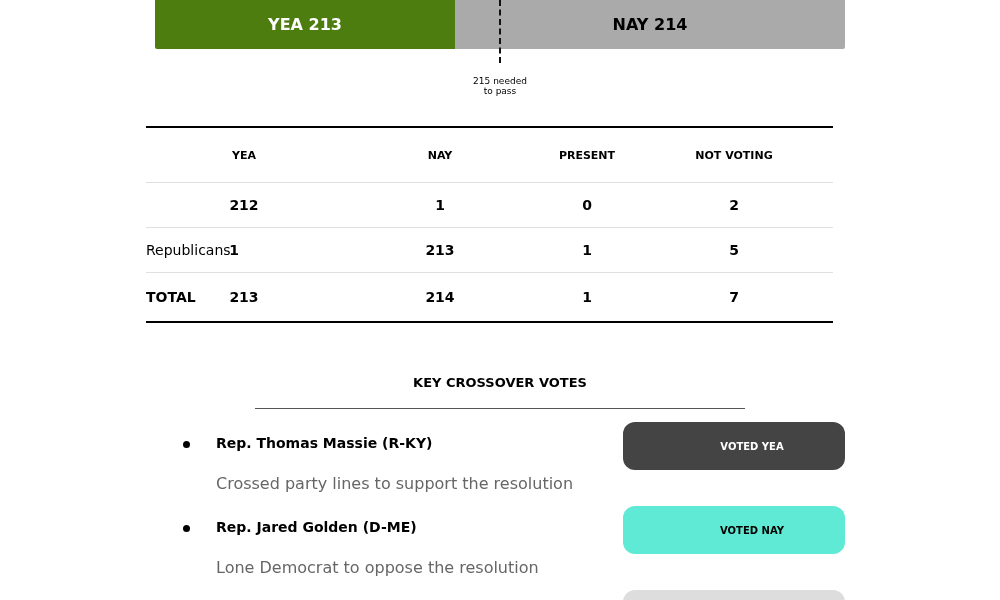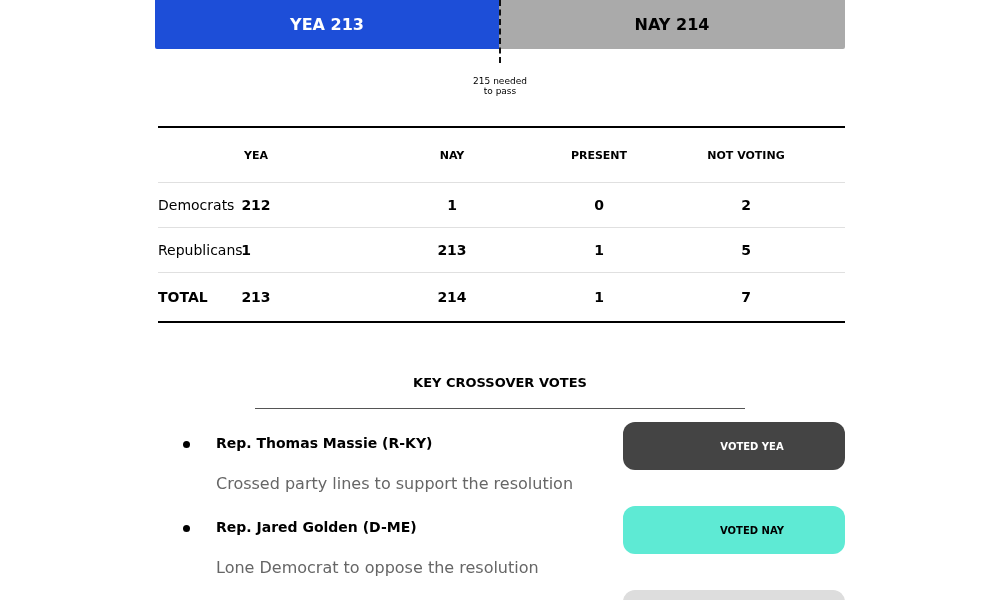--- a/index.html
+++ b/index.html
@@ -16,34 +16,34 @@
 
     
     .vote-bar {
       position: absolute; left: 155px; top: 0; width: 690px; height: 49px;
       display: flex; border-radius: 0 0 2px 2px; overflow: hidden;
     }
     .vote-bar .seg {
       display: flex; align-items: center; justify-content: center;
       font-weight: bold; font-size: 16px; height: 100%;
     }
-    .seg-yea { width: 344px; background: #1d4ed8; color: #ffffff; }
+    .seg-yea { width: 300px; background: #4d7c0f; color: #ffffff; }
     .seg-nay { flex: 1; background: #aaaaaa; color: #000000; }
     .threshold-line {
       position: absolute; left: 499px; top: 0; width: 0; height: 63px;
       border-left: 2px dashed #111;
     }
     .threshold-label {
       position: absolute; left: 460px; top: 76px; width: 80px;
       text-align: center; font-size: 9px; line-height: 10px; color: #000;
     }
 
     
     .tally {
-      position: absolute; left: 158px; top: 126px; width: 687px;
+      position: absolute; left: 146px; top: 126px; width: 687px;
       border-top: 2px solid #000; border-bottom: 2px solid #000;
     }
     .tally-row { position: relative; height: 44px; border-top: 1px solid #e0e0e0; }
     .tally-row.head { height: 54px; border-top: none; }
     .tally-row .cell {
       position: absolute; top: 0; height: 100%;
       display: flex; align-items: center; justify-content: center;
       font-size: 14px; font-weight: bold;
     }
     .tally-row.head .cell { font-size: 11px; }
@@ -98,21 +98,20 @@
   </div>
 
   <div class="tally">
     <div class="tally-row head">
       <div class="cell c-yea">YEA</div>
       <div class="cell c-nay">NAY</div>
       <div class="cell c-present">PRESENT</div>
       <div class="cell c-nv">NOT VOTING</div>
     </div>
     <div class="tally-row">
-      <div class="label">Democrats</div>
       <div class="cell c-yea">212</div>
       <div class="cell c-nay">1</div>
       <div class="cell c-present">0</div>
       <div class="cell c-nv">2</div>
     </div>
     <div class="tally-row">
       <div class="label">Republicans</div>
       <div class="cell c-yea" style="left:66px;width:44px;">1</div>
       <div class="cell c-nay">213</div>
       <div class="cell c-present">1</div>

